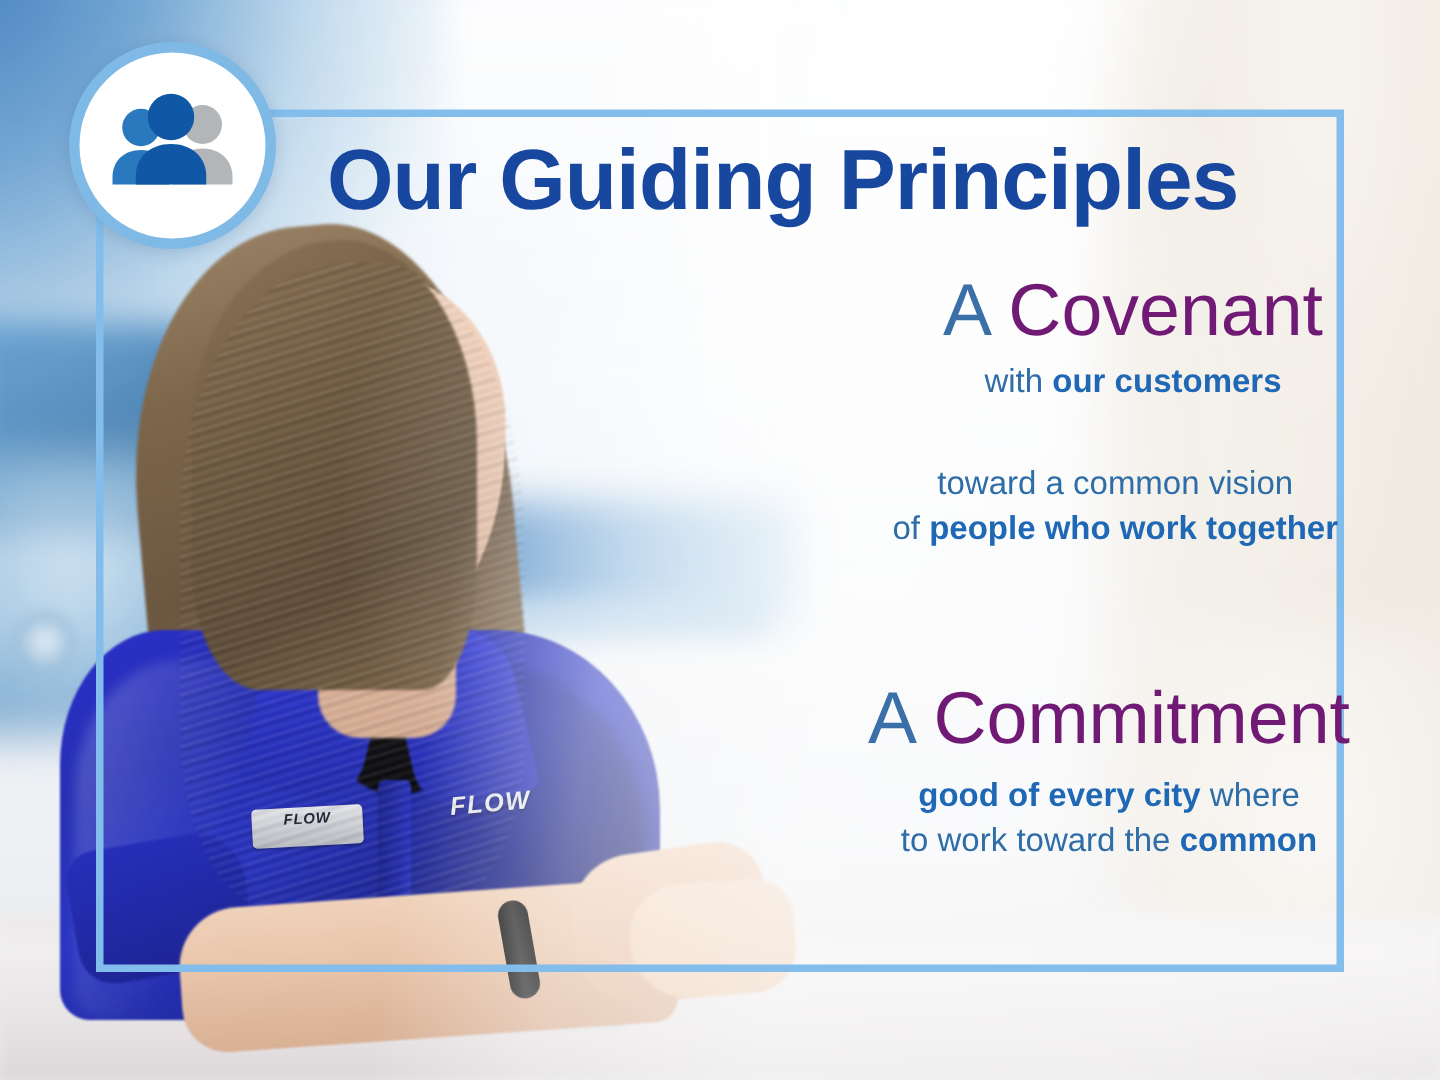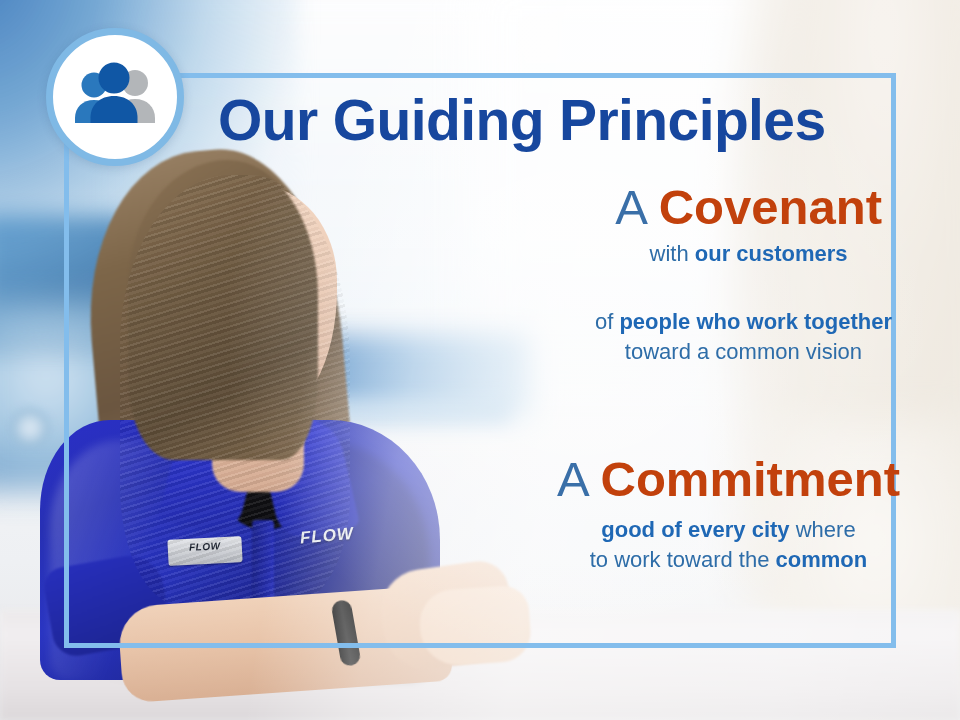--- a/index.html
+++ b/index.html
@@ -259,21 +259,21 @@
     position:absolute;left:218px;top:92px;width:660px;
     font-size:57px;font-weight:bold;color:#17479e;letter-spacing:-.6px;
     line-height:1;white-space:nowrap;
   }
 
   .block{position:absolute;text-align:right;}
   .head{
     line-height:1.02;color:#2a6cb4;white-space:nowrap;
   }
   .head .lite{font-weight:normal;color:#3a6fa8;}
-  .head .bold{font-weight:bold;color:#c2410c;}
+  .head .bold{font-weight:normal;color:#701a75;}
   .sub{
     color:#2e6da8;line-height:1.2;margin-top:6px;text-align:center;
   }
   .sub b{font-weight:bold;color:#1f68b5;}
 
   #blk1{right:78px;top:183px;}
   #blk1 .head{font-size:49px;}
   #blk1 .sub{font-size:22px;margin-top:8px;}
 
   #blk2{right:68px;top:297px;}
@@ -356,22 +356,22 @@
 
   <div class="block" id="blk1">
     <div class="head"><span class="lite">A </span><span class="bold">Covenant</span></div>
     <div class="sub">
         <div><span>with </span><b>our customers</b></div>
       </div>
   </div>
 
   <div class="block" id="blk2">
     <div class="sub">
+        <div><span>toward a common vision</span></div>
         <div><span>of </span><b>people who work together</b></div>
-        <div><span>toward a common vision</span></div>
       </div>
   </div>
 
   <div class="block" id="blk3">
     <div class="head"><span class="lite">A </span><span class="bold">Commitment</span></div>
     <div class="sub">
         <div><b>good of every city</b><span> where</span></div>
         <div><span>to work toward the </span><b>common</b></div>
       </div>
   </div>

